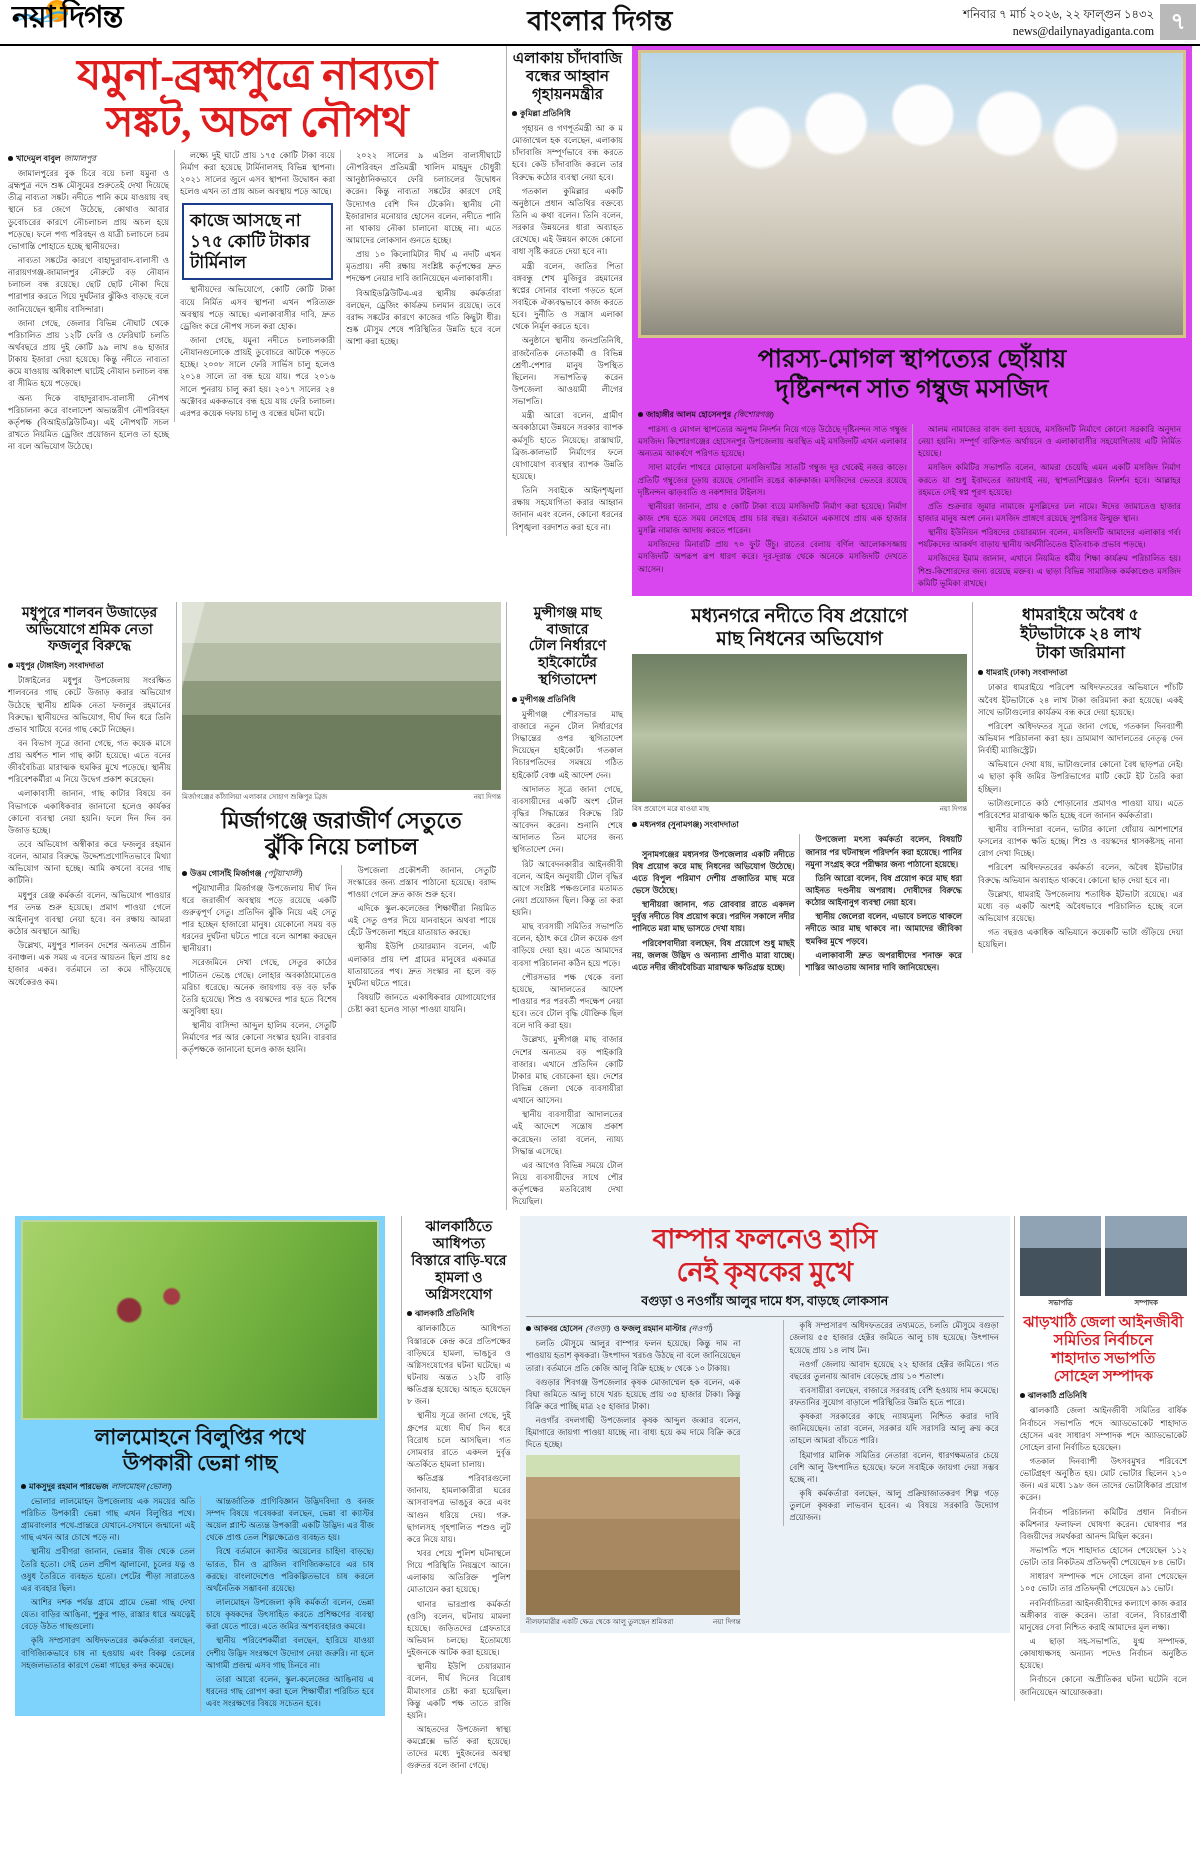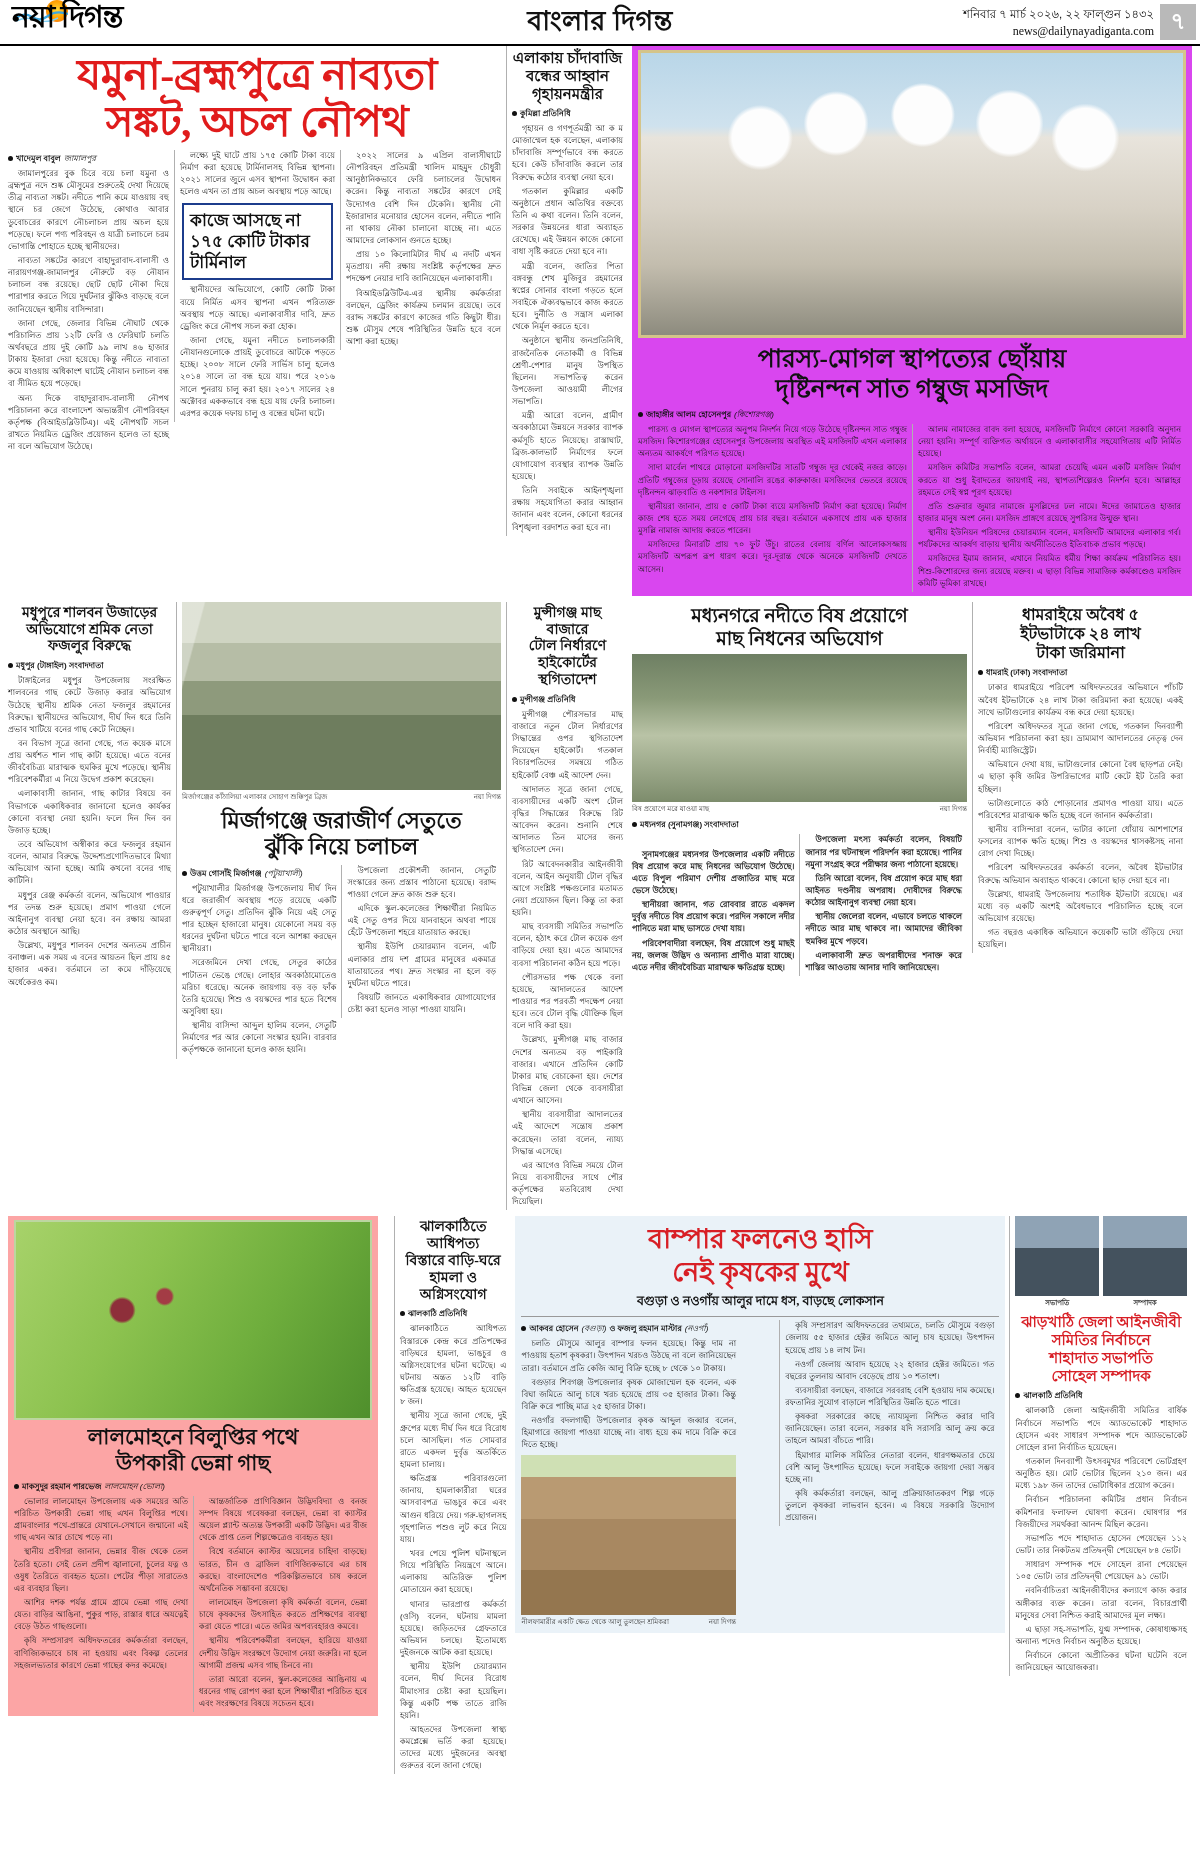--- a/index.html
+++ b/index.html
@@ -112,21 +112,21 @@
   }
   .ph-fish {
     background:linear-gradient(#6e7f63 0%, #8a9a78 30%, #b9c3a6 55%, #7d8c6c 100%);
   }
   .ph-field {
     background:linear-gradient(#cfe0b4 0 14%, #b99a72 14% 40%, #a88861 40% 72%, #94764f 72% 100%);
   }
   .ph-portrait { background:linear-gradient(#8fa3b5 0 40%, #44525e 40% 100%); }
 
   .tint-cream { background:#d946ef; }
-  .tint-green { background:#fca5a5; }
+  .tint-green { background:#7dd3fc;margin-left:7px; }
   .tint-blue  { background:#eaf2f8; }
 
   .boxed-blue {
     border:2.5px solid #1c3c8c; padding:5px 6px; margin:4px 2px;
     text-align:left;
   }
   .boxed-blue .t {
     font-family:"Liberation Serif", serif; font-weight:bold;
     font-size:17px; line-height:1.25; color:#111;
   }

